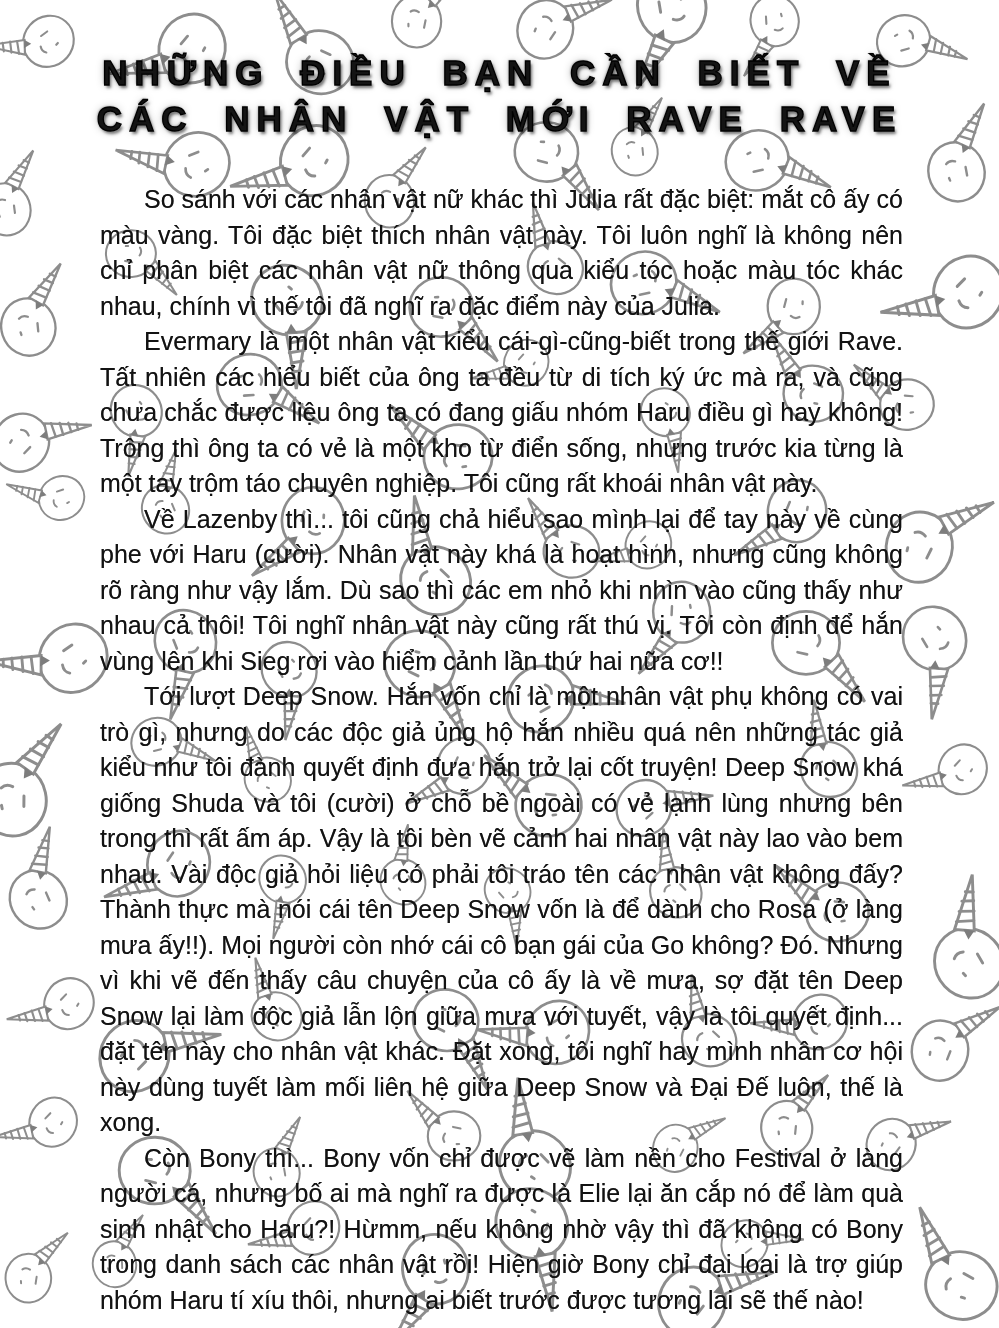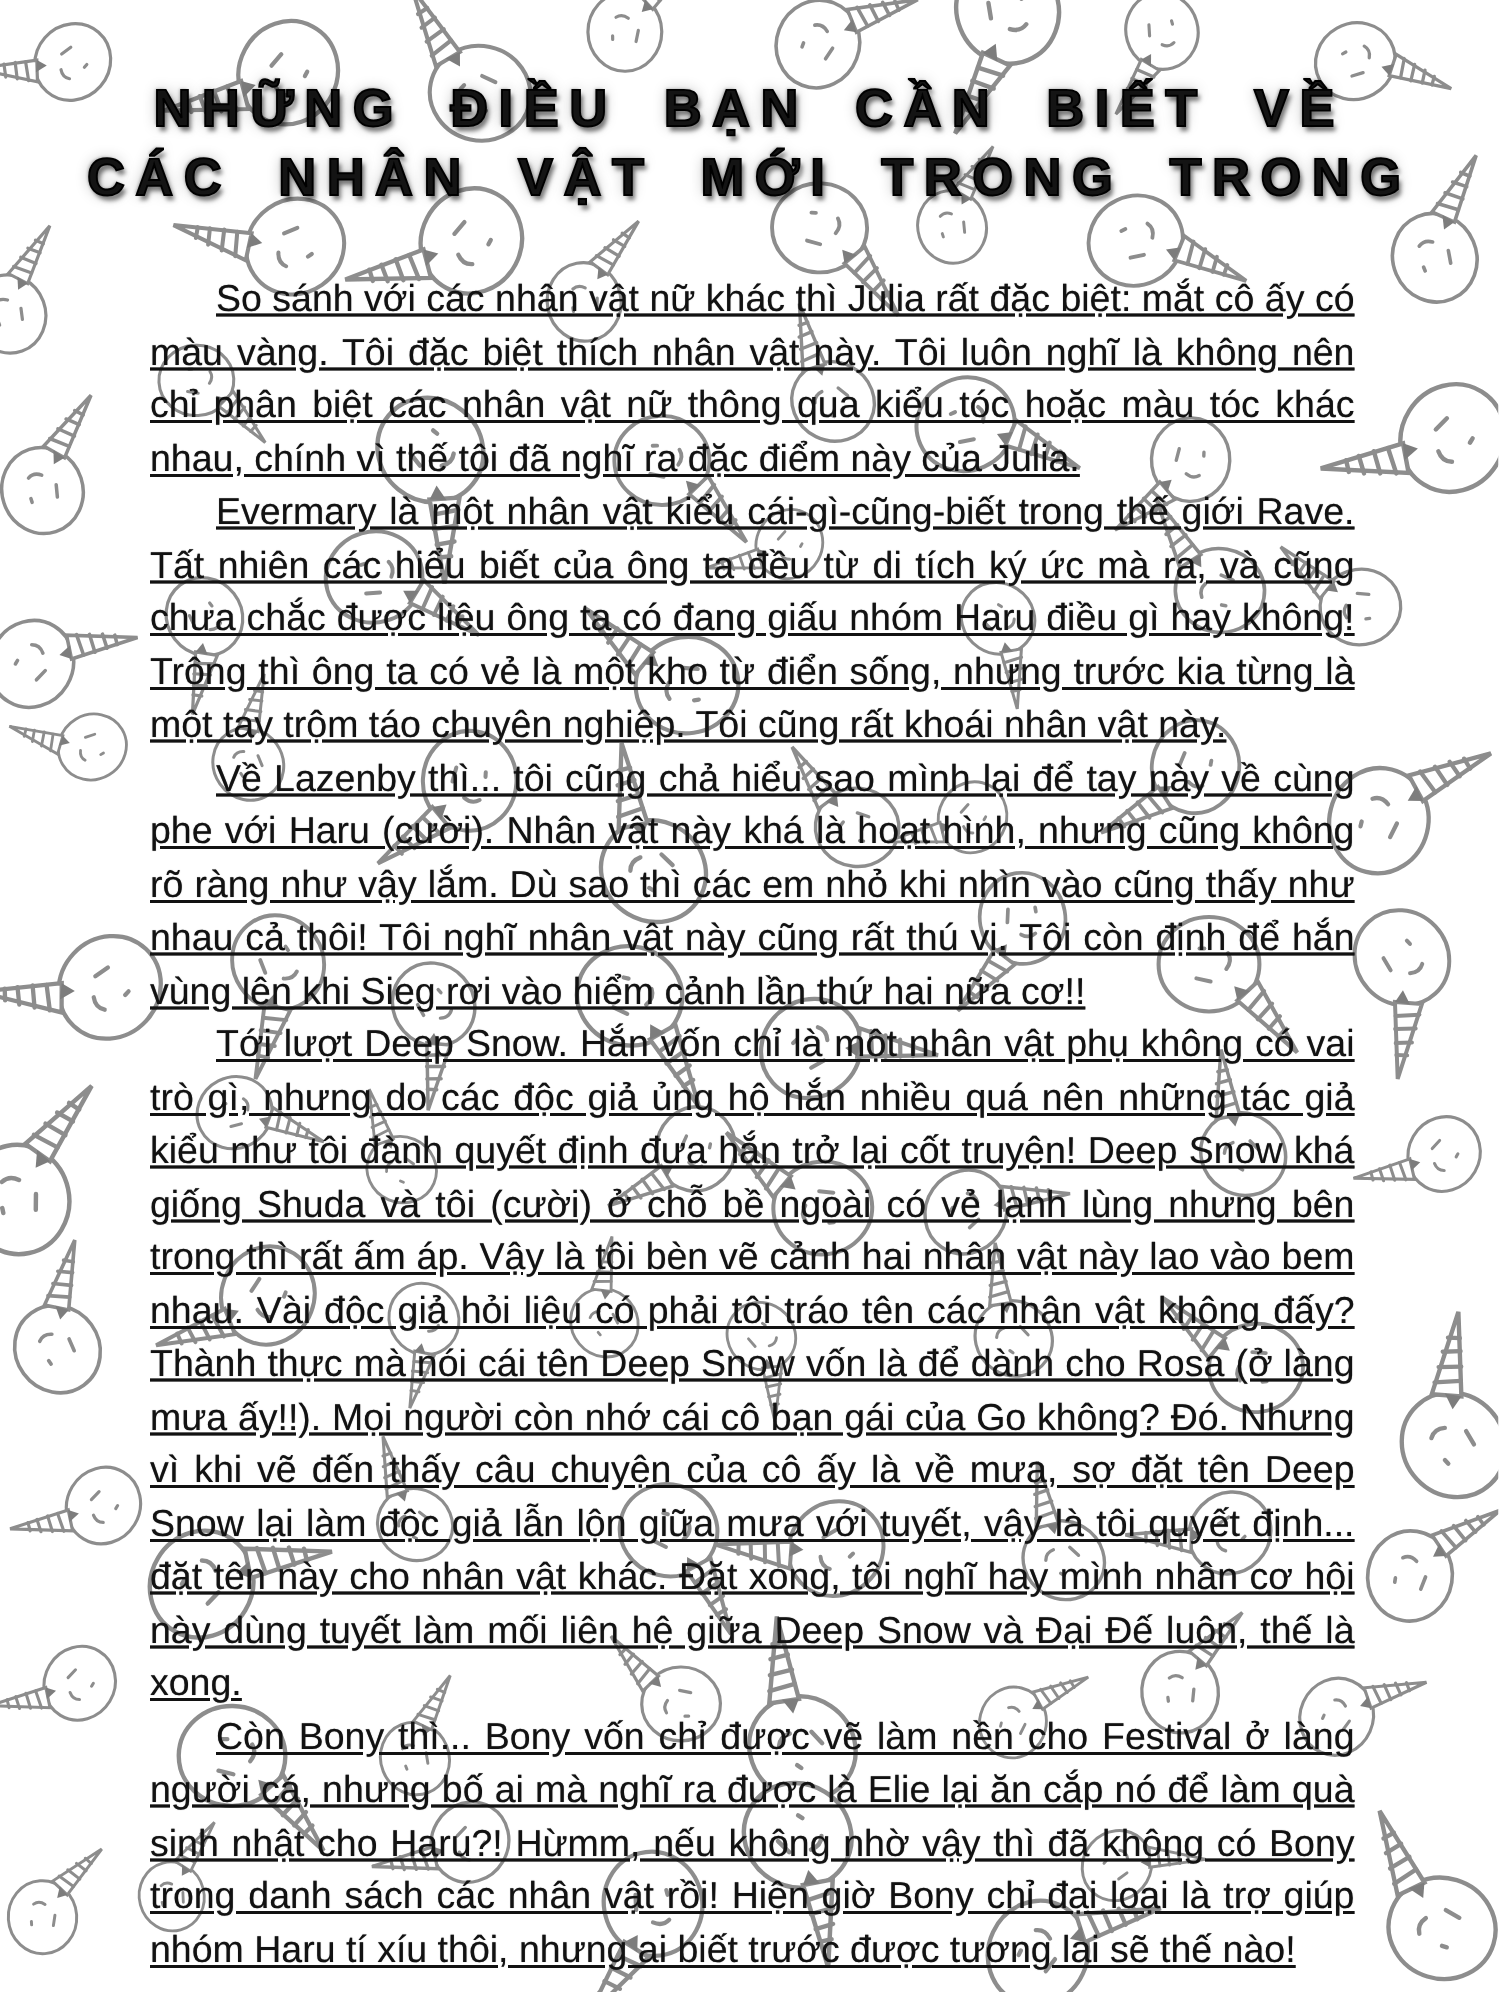--- a/index.html
+++ b/index.html
@@ -49,21 +49,20 @@
     padding: 0 96px 0 100px;
     text-align: justify;
   }
   .para {
     margin: 0;
     font-size: 25px;
     line-height: 35.5px;
     color: #121212;
     text-indent: 44px;
     text-shadow: 0 0 0.6px rgba(0,0,0,0.55);
-    text-decoration: underline;
   }
 </style>
 </head>
 <body>
 
 <div class="page">
 
   <svg id="doodle-layer" viewBox="0 0 999 1328" xmlns="http://www.w3.org/2000/svg" aria-hidden="true">
     <defs>
       <g id="plue" stroke="#8d8d8d" stroke-width="2.6" fill="none" stroke-linecap="round">
@@ -172,21 +171,21 @@
         <use href="#plue" transform="translate(469.7,1175.2) scale(1.14) rotate(302 60 60)"></use>
         <use href="#plue" transform="translate(644.4,1227.6) scale(1.10) rotate(205 60 60)"></use>
         <use href="#plue" transform="translate(713.3,1196.7) scale(0.75) rotate(221 60 60)"></use>
         <use href="#plue" transform="translate(883.1,1200.9) scale(1.12) rotate(107 60 60)"></use>
       </g>
   </svg>
 
   <div class="text-layer">
     <div class="title-block">
       <div class="title-line">NHỮNG ĐIỀU BẠN CẦN BIẾT VỀ</div>
-      <div class="title-line">CÁC NHÂN VẬT MỚI TRONG TRONG</div>
+      <div class="title-line">CÁC NHÂN VẬT MỚI RAVE RAVE</div>
     </div>
 
     <div class="body-text">
       <p class="para">So sánh với các nhân vật nữ khác thì Julia rất đặc biệt: mắt cô ấy có màu vàng. Tôi đặc biệt thích nhân vật này. Tôi luôn nghĩ là không nên chỉ phân biệt các nhân vật nữ thông qua kiểu tóc hoặc màu tóc khác nhau, chính vì thế tôi đã nghĩ ra đặc điểm này của Julia.</p>
       <p class="para">Evermary là một nhân vật kiểu cái-gì-cũng-biết trong thế giới Rave. Tất nhiên các hiểu biết của ông ta đều từ di tích ký ức mà ra, và cũng chưa chắc được liệu ông ta có đang giấu nhóm Haru điều gì hay không! Trông thì ông ta có vẻ là một kho từ điển sống, nhưng trước kia từng là một tay trộm táo chuyên nghiệp. Tôi cũng rất khoái nhân vật này.</p>
       <p class="para">Về Lazenby thì... tôi cũng chả hiểu sao mình lại để tay này về cùng phe với Haru (cười). Nhân vật này khá là hoạt hình, nhưng cũng không rõ ràng như vậy lắm. Dù sao thì các em nhỏ khi nhìn vào cũng thấy như nhau cả thôi! Tôi nghĩ nhân vật này cũng rất thú vị. Tôi còn định để hắn vùng lên khi Sieg rơi vào hiểm cảnh lần thứ hai nữa cơ!!</p>
       <p class="para">Tới lượt Deep Snow. Hắn vốn chỉ là một nhân vật phụ không có vai trò gì, nhưng do các độc giả ủng hộ hắn nhiều quá nên những tác giả kiểu như tôi đành quyết định đưa hắn trở lại cốt truyện! Deep Snow khá giống Shuda và tôi (cười) ở chỗ bề ngoài có vẻ lạnh lùng nhưng bên trong thì rất ấm áp. Vậy là tôi bèn vẽ cảnh hai nhân vật này lao vào bem nhau. Vài độc giả hỏi liệu có phải tôi tráo tên các nhân vật không đấy? Thành thực mà nói cái tên Deep Snow vốn là để dành cho Rosa (ở làng mưa ấy!!). Mọi người còn nhớ cái cô bạn gái của Go không? Đó. Nhưng vì khi vẽ đến thấy câu chuyện của cô ấy là về mưa, sợ đặt tên Deep Snow lại làm độc giả lẫn lộn giữa mưa với tuyết, vậy là tôi quyết định... đặt tên này cho nhân vật khác. Đặt xong, tôi nghĩ hay mình nhân cơ hội này dùng tuyết làm mối liên hệ giữa Deep Snow và Đại Đế luôn, thế là xong.</p>
       <p class="para">Còn Bony thì... Bony vốn chỉ được vẽ làm nền cho Festival ở làng người cá, nhưng bố ai mà nghĩ ra được là Elie lại ăn cắp nó để làm quà sinh nhật cho Haru?! Hừmm, nếu không nhờ vậy thì đã không có Bony trong danh sách các nhân vật rồi! Hiện giờ Bony chỉ đại loại là trợ giúp nhóm Haru tí xíu thôi, nhưng ai biết trước được tương lai sẽ thế nào!</p>
     </div>
   </div>

